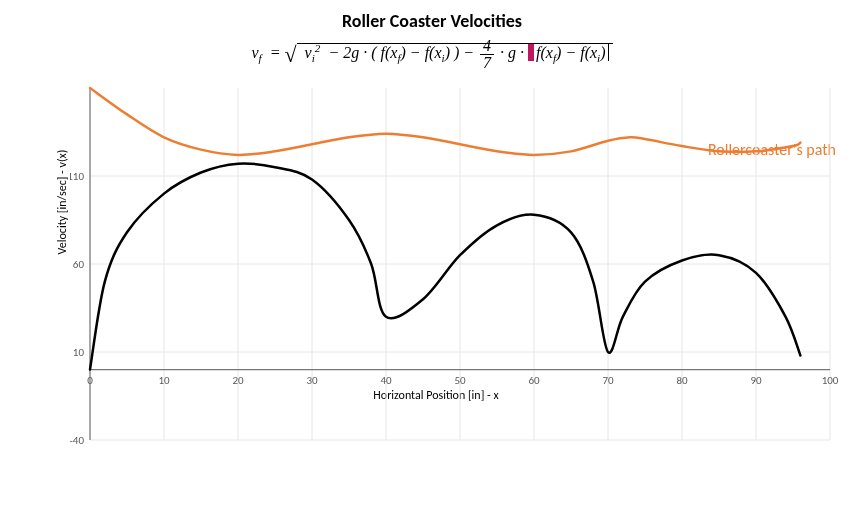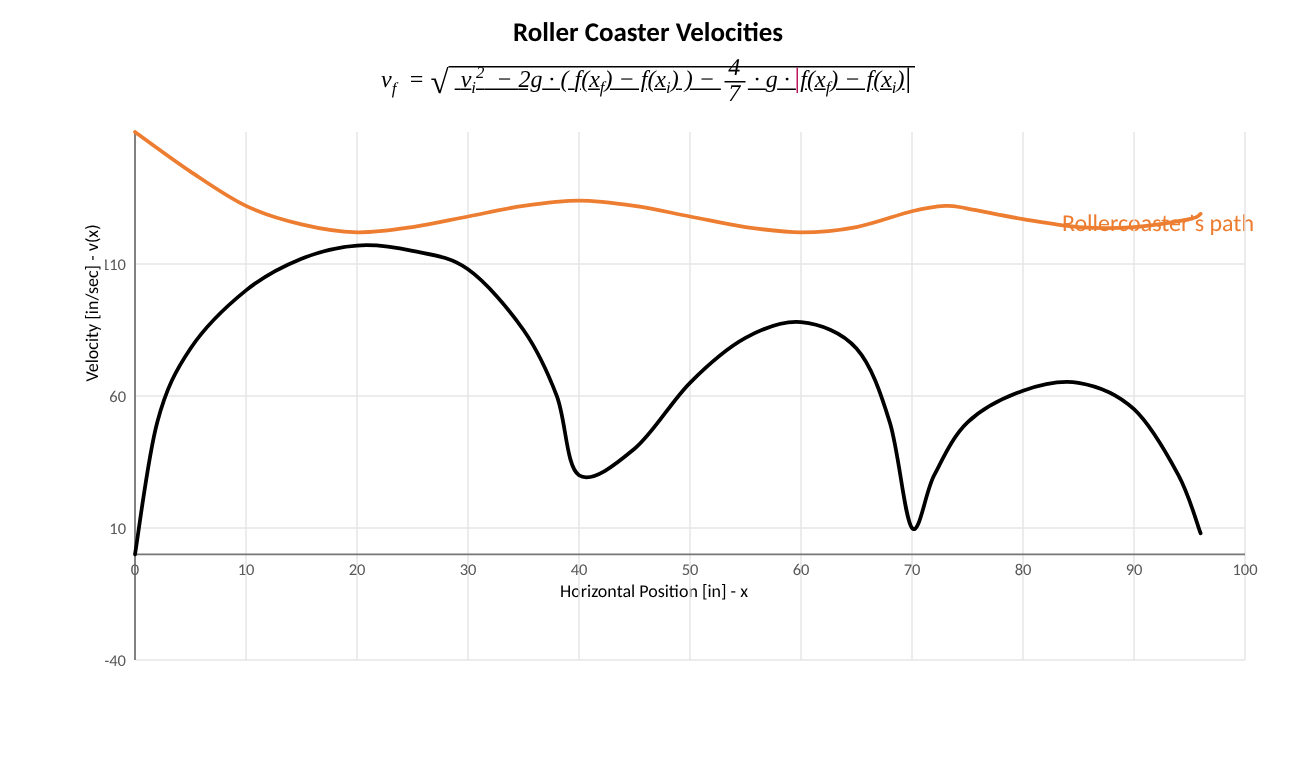--- a/index.html
+++ b/index.html
@@ -47,28 +47,27 @@
   .equation .frac .n {
     display: block;
     border-bottom: 1px solid #000;
     padding: 0 3px;
   }
   .equation .frac .d {
     display: block;
     padding: 0 3px;
   }
   .equation .abs {
-    border-left: 1px solid #be185d;
+    border-left: 6px solid #be185d;
     border-right: 1px solid #000;
     padding: 0 2px;
   }
   .equation .radicand {
     border-top: 1px solid #000;
     padding: 0 4px 2px 4px;
-    text-decoration: underline;
   }
   .equation sub { font-size: 0.7em; }
   .equation sup { font-size: 0.7em; }
   .plot-area {
     position: absolute;
     left: 70px;
     top: 80px;
     width: 770px;
     height: 400px;
   }

